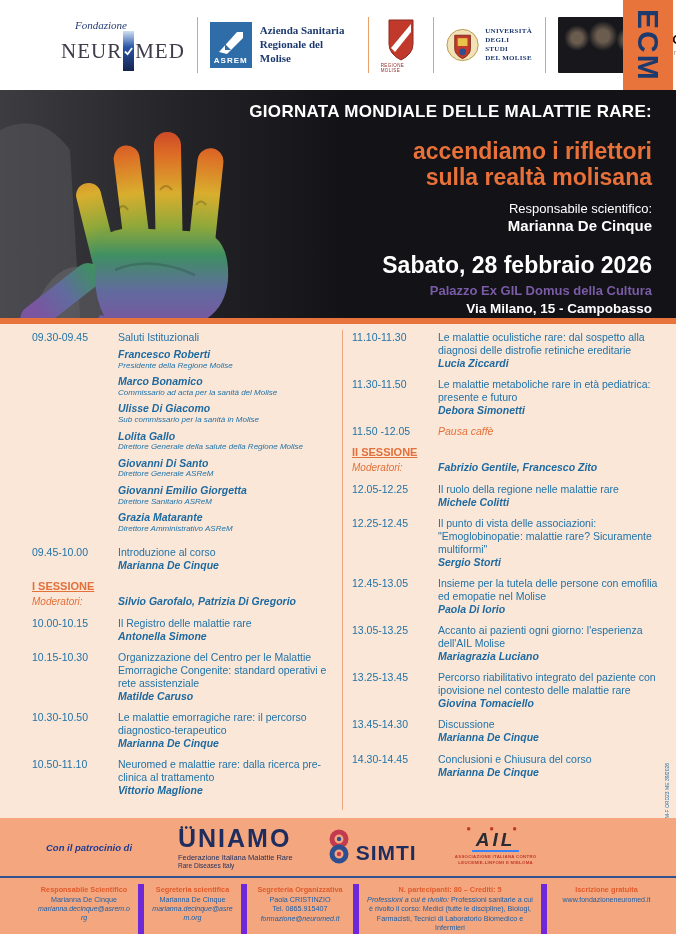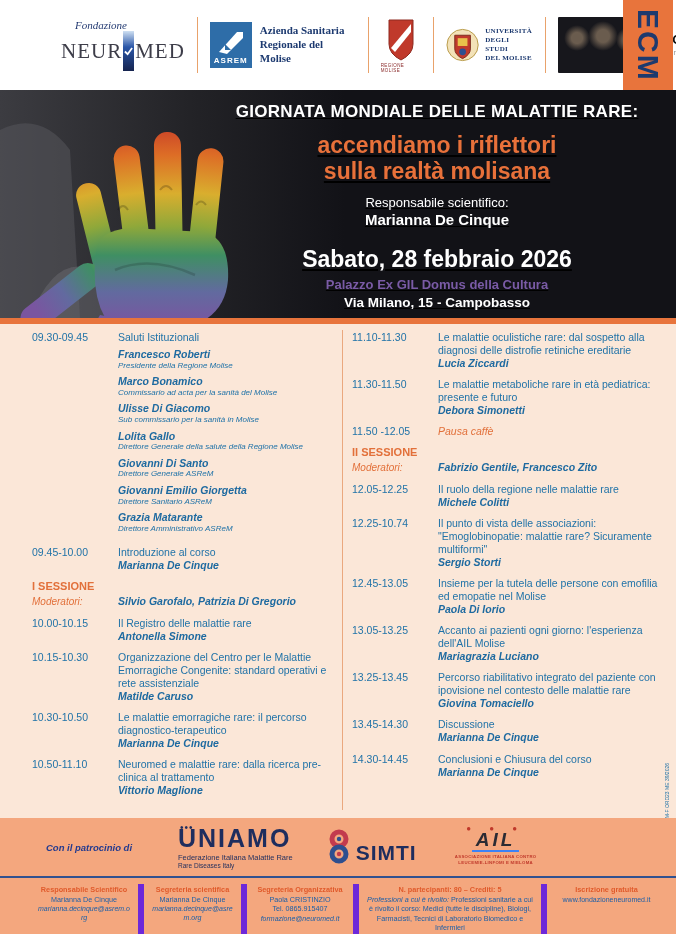--- a/index.html
+++ b/index.html
@@ -32,23 +32,23 @@
   
   .ecmlogo{margin-left:14px;text-align:center;}
   .ecmlogo .big{font-weight:bold;color:#111;font-size:13px;letter-spacing:.5px;}
   .ecmlogo .ag{font-size:7px;color:#8a8a8a;display:flex;align-items:center;gap:2px;justify-content:center;}
   .ecm-strip{position:absolute;top:0;right:3px;width:50px;height:90px;background:#E8743C;display:flex;align-items:center;justify-content:center;}
   .ecm-strip span{writing-mode:vertical-rl;font-size:30px;font-weight:bold;color:#1d3a6e;letter-spacing:2px;}
 
   
   .hero{position:relative;height:228px;background:#121217;}
   .hero svg.hand{position:absolute;left:0;top:0;}
-  .hero-text{position:absolute;right:24px;top:12px;width:430px;text-align:center;text-decoration:underline;}
+  .hero-text{position:absolute;right:24px;top:12px;width:430px;text-align:right;}
   .h-title{color:#fff;font-weight:bold;font-size:17px;letter-spacing:.3px;}
-  .h-sub{color:#E8713A;font-weight:bold;font-size:23px;line-height:1.14;margin-top:10px;}
+  .h-sub{color:#E8713A;font-weight:bold;font-size:23px;line-height:1.14;margin-top:16px;}
   .h-resp{margin-top:11px;color:#fff;font-size:13px;}
   .h-respname{color:#fff;font-size:15px;font-weight:bold;margin-top:1px;}
   .h-date{color:#fff;font-size:23px;font-weight:bold;margin-top:18px;}
   .h-venue{color:#7A5BA6;font-size:13px;font-weight:bold;line-height:1.3;margin-top:4px;}
   .h-addr{color:#fff;font-size:13.5px;font-weight:bold;margin-top:1px;}
   .orange-bar{height:6px;background:#E8743C;}
 
   
   .program{position:relative;height:494px;background:#FBE7D8;overflow:hidden;}
   .pcols{display:flex;height:100%;padding-top:7px;box-sizing:border-box;}
@@ -57,21 +57,21 @@
   .col-right{width:338px;padding-left:14px;}
   .center-div{position:absolute;left:342px;top:6px;bottom:8px;width:1px;background:#eaa87e;}
   .prow{display:flex;margin-bottom:8px;}
   .ptime{flex:none;width:86px;color:#2173A8;font-size:10.5px;line-height:1.25;}
   .pbody{flex:1;padding-right:10px;}
   .ptitle{color:#2173A8;font-size:10.5px;line-height:1.24;}
   .pspeaker{color:#1e6aa0;font-size:10.5px;font-weight:bold;font-style:italic;line-height:1.25;}
   .person{margin-bottom:5px;}
   .pname{color:#1e6aa0;font-size:10.5px;font-weight:bold;font-style:italic;line-height:1.2;}
   .prole{color:#2173A8;font-size:8px;font-style:italic;line-height:1.2;}
-  .sess .slabel{color:#E2703A;font-weight:bold;font-size:11px;}
+  .sess .slabel{color:#E2703A;font-weight:bold;font-size:11px;text-decoration:underline;}
   .sess .mlabel{color:#E2703A;font-style:italic;font-size:10px;margin-top:2px;}
   .sess .mods{color:#1e6aa0;font-size:10.5px;font-weight:bold;font-style:italic;padding-top:15px;}
   .break .ptitle{color:#E2703A;font-style:italic;}
   .ecm-code{position:absolute;right:6px;bottom:55px;font-size:5px;color:#2173A8;transform:rotate(-90deg);transform-origin:right bottom;white-space:nowrap;}
 
   
   .patronage{height:60px;background:#F4A77E;border-bottom:2px solid #31518f;display:flex;align-items:center;box-sizing:border-box;}
   .patro-label{margin-left:46px;width:110px;color:#233a8f;font-weight:bold;font-style:italic;font-size:9.5px;}
   .uniamo{margin-left:22px;position:relative;}
   .uniamo .dots{position:absolute;top:-4px;left:2px;color:#1e2d5e;font-size:10px;letter-spacing:1px;}
@@ -339,21 +339,21 @@
             </div>
         </div>
         <div class="prow">
           <div class="ptime">12.05-12.25</div>
           <div class="pbody">
               <div class="ptitle">Il ruolo della regione nelle malattie rare</div>
               <div class="pspeaker">Michele Colitti</div>
             </div>
         </div>
         <div class="prow">
-          <div class="ptime">12.25-10.74</div>
+          <div class="ptime">12.25-12.45</div>
           <div class="pbody">
               <div class="ptitle">Il punto di vista delle associazioni: "Emoglobinopatie: malattie rare? Sicuramente multiformi"</div>
               <div class="pspeaker">Sergio Storti</div>
             </div>
         </div>
         <div class="prow">
           <div class="ptime">12.45-13.05</div>
           <div class="pbody">
               <div class="ptitle">Insieme per la tutela delle persone con emofilia ed emopatie nel Molise</div>
               <div class="pspeaker">Paola Di Iorio</div>

